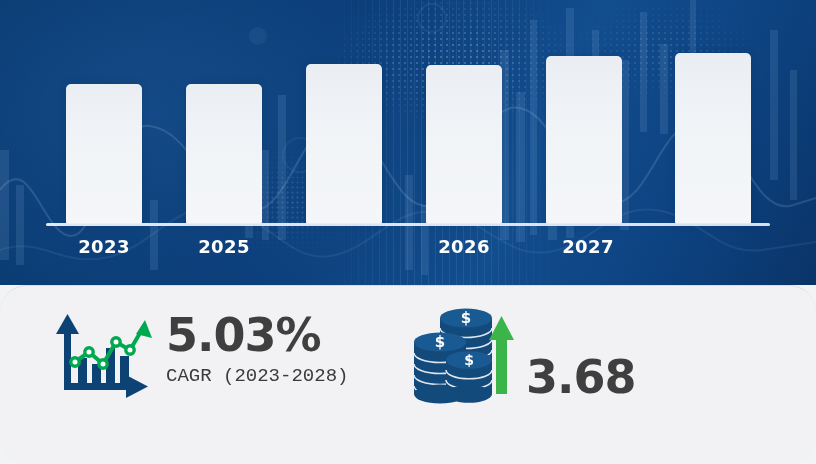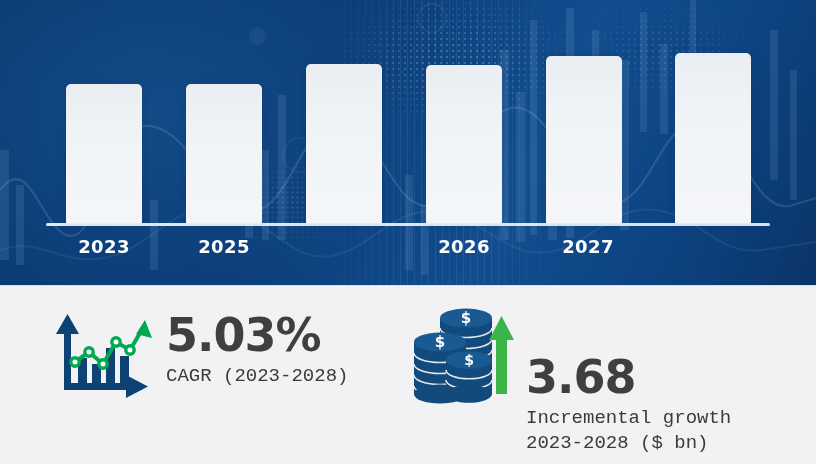--- a/index.html
+++ b/index.html
@@ -109,20 +109,21 @@
 
   
   .stats-panel {
     position: absolute;
     left: 0;
     top: 285px;
     width: 816px;
     height: 179px;
     background: #f2f2f4;
     border-top: 1px solid #dcdde1;
+    border-radius: 27px;
   }
   .stat {
     position: absolute;
     display: flex;
     align-items: flex-start;
   }
   .stat.cagr { left: 48px; top: 26px; }
   .stat.incr { left: 412px; top: 20px; }
 
   .stat-icon { flex: 0 0 auto; }
@@ -295,18 +296,16 @@
           </g>
 
           <g fill="#3bb54a">
             <rect x="84" y="30" width="11" height="58"></rect>
             <polygon points="89.5,10 102,34 77,34"></polygon>
           </g>
         </svg>
       </div>
       <div class="stat-text">
         <div class="stat-value">3.68</div>
-        <div class="stat-label">Incremental growth
-2023-2028 ($ bn)</div>
       </div>
     </div>
   </div>
 </div>
 
 </body></html>

